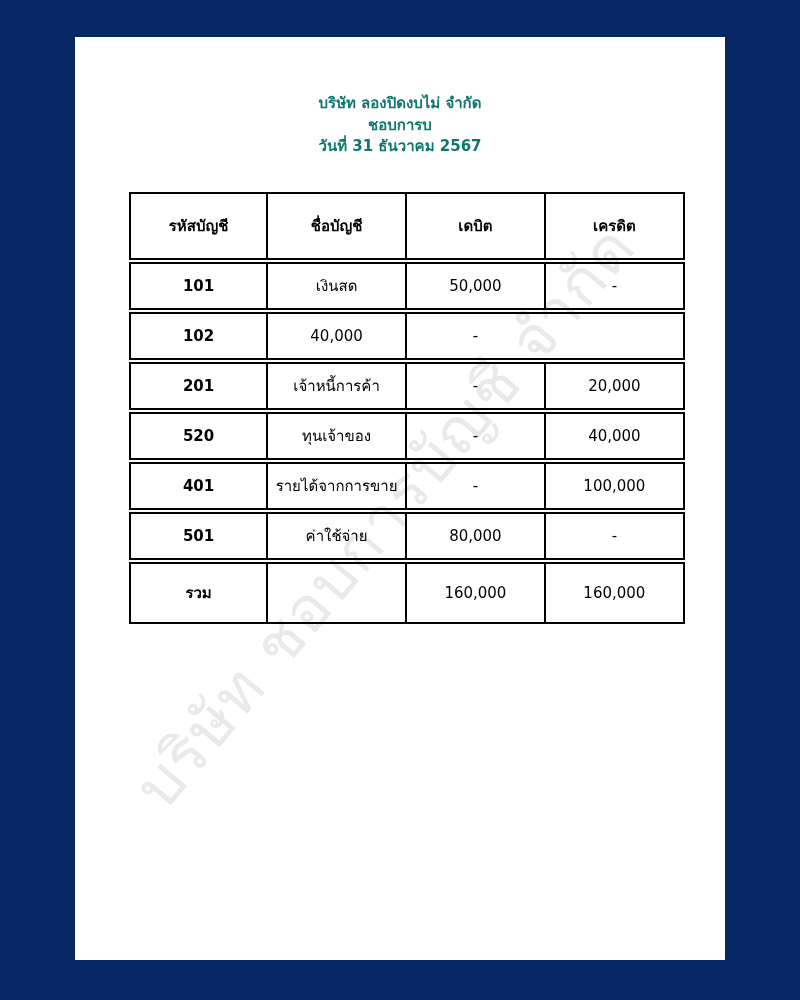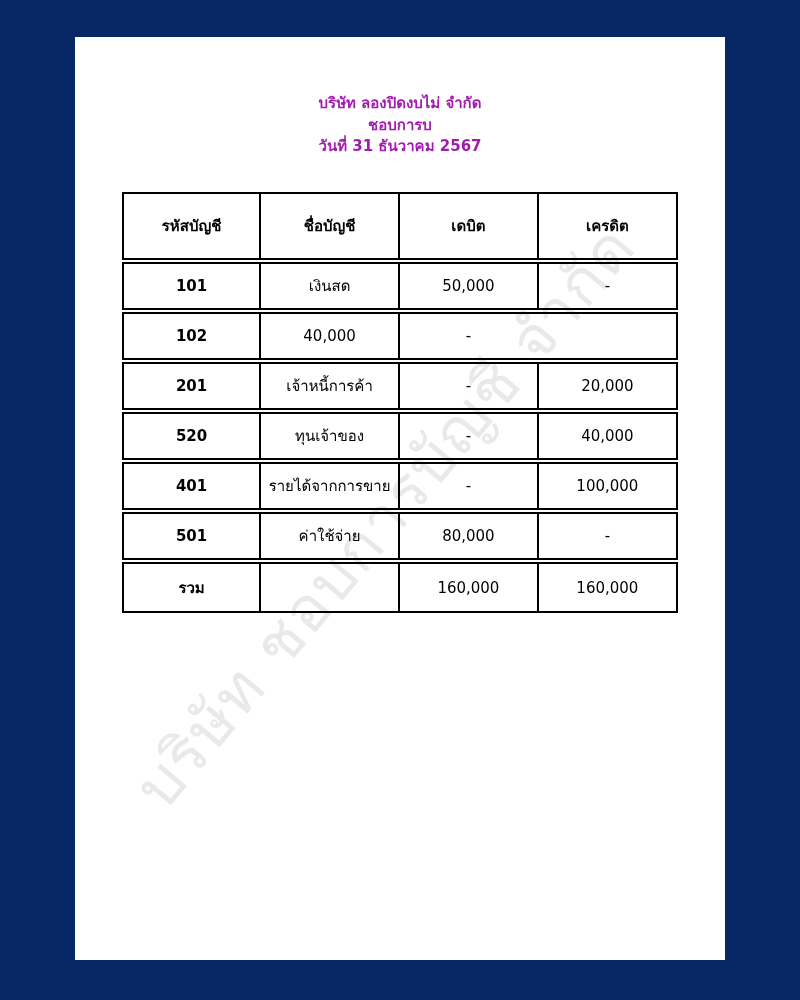--- a/index.html
+++ b/index.html
@@ -33,37 +33,37 @@
   .content {
     position: relative;
     z-index: 2;
   }
   .title-block {
     padding-top: 56px;
     text-align: center;
     font-size: 15px;
     font-weight: bold;
     line-height: 21.5px;
-    color: #a21caf;
+    color: #0f766e;
   }
   .trial-table {
     position: absolute;
-    left: 47px; top: 155px;
+    left: 54px; top: 155px;
     width: 556px;
   }
   .trow {
     display: flex;
     border: 2px solid #000;
     box-sizing: border-box;
     height: 48px;
     margin-top: 2px;
     background: transparent;
   }
   .trow.header { height: 68px; margin-top: 0; }
-  .trow.total  { height: 51px; }
+  .trow.total  { height: 62px; }
   .cell {
     display: flex;
     align-items: center;
     justify-content: center;
     box-sizing: border-box;
     font-size: 15px;
     color: #000;
     flex: 0 0 25.15%;
     border-right: 2px solid #000;
     overflow: hidden;

